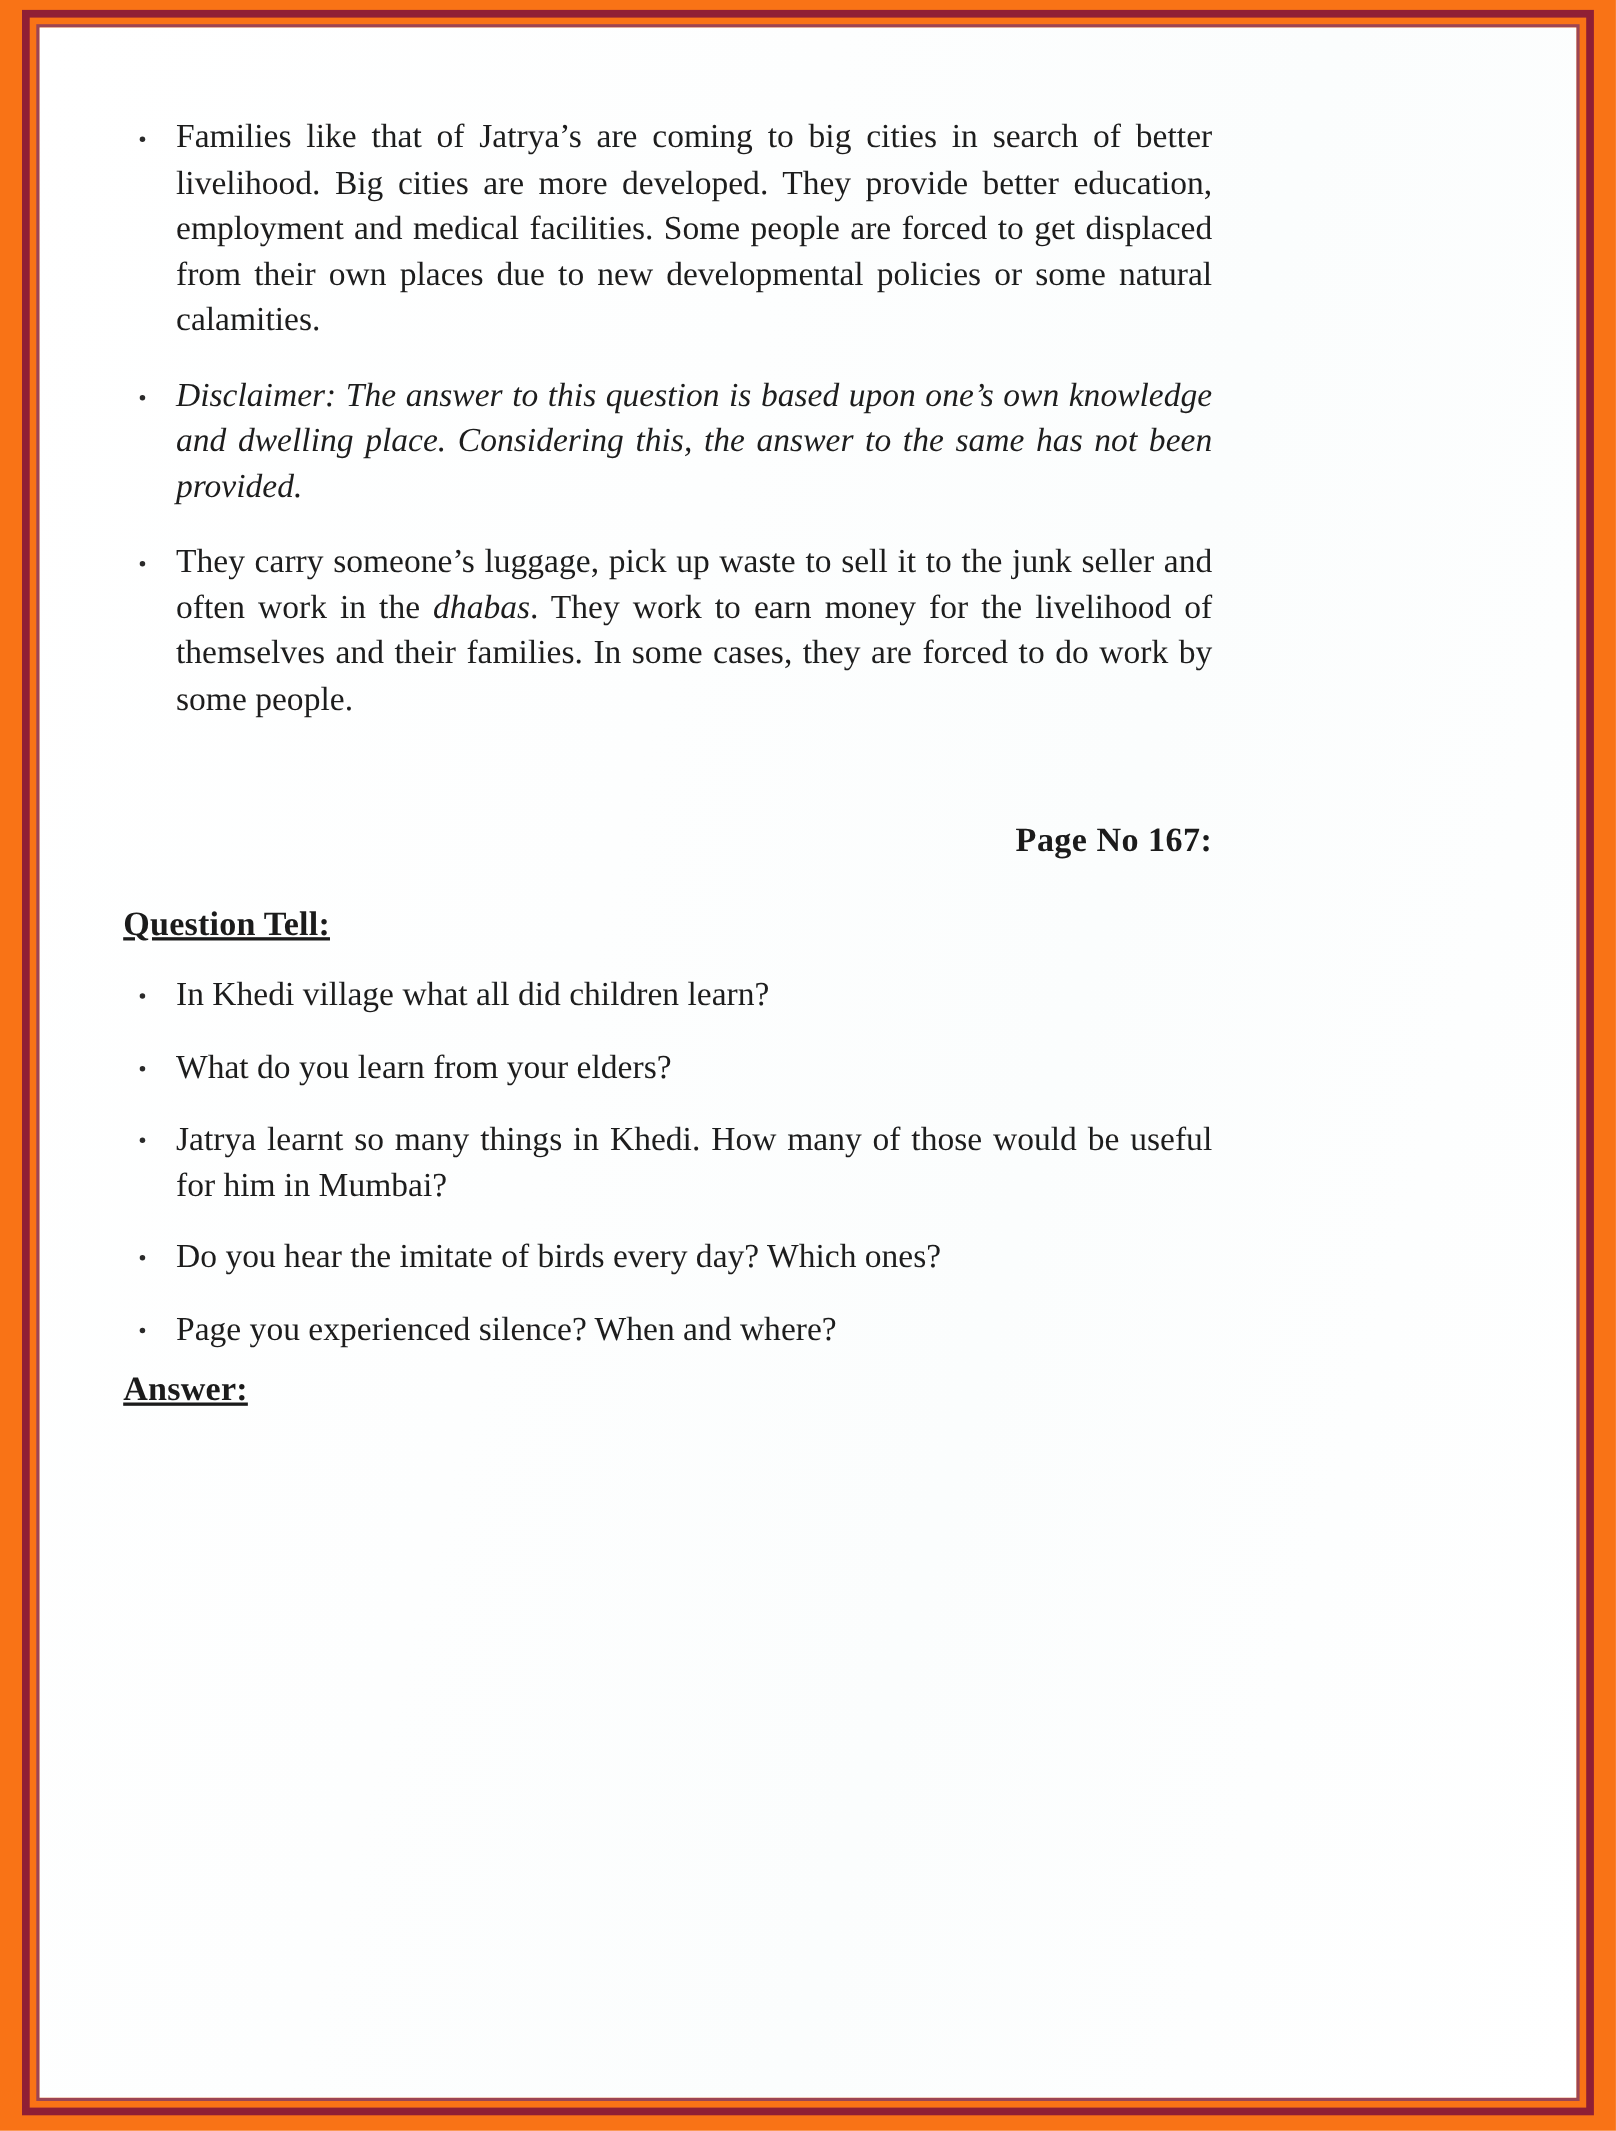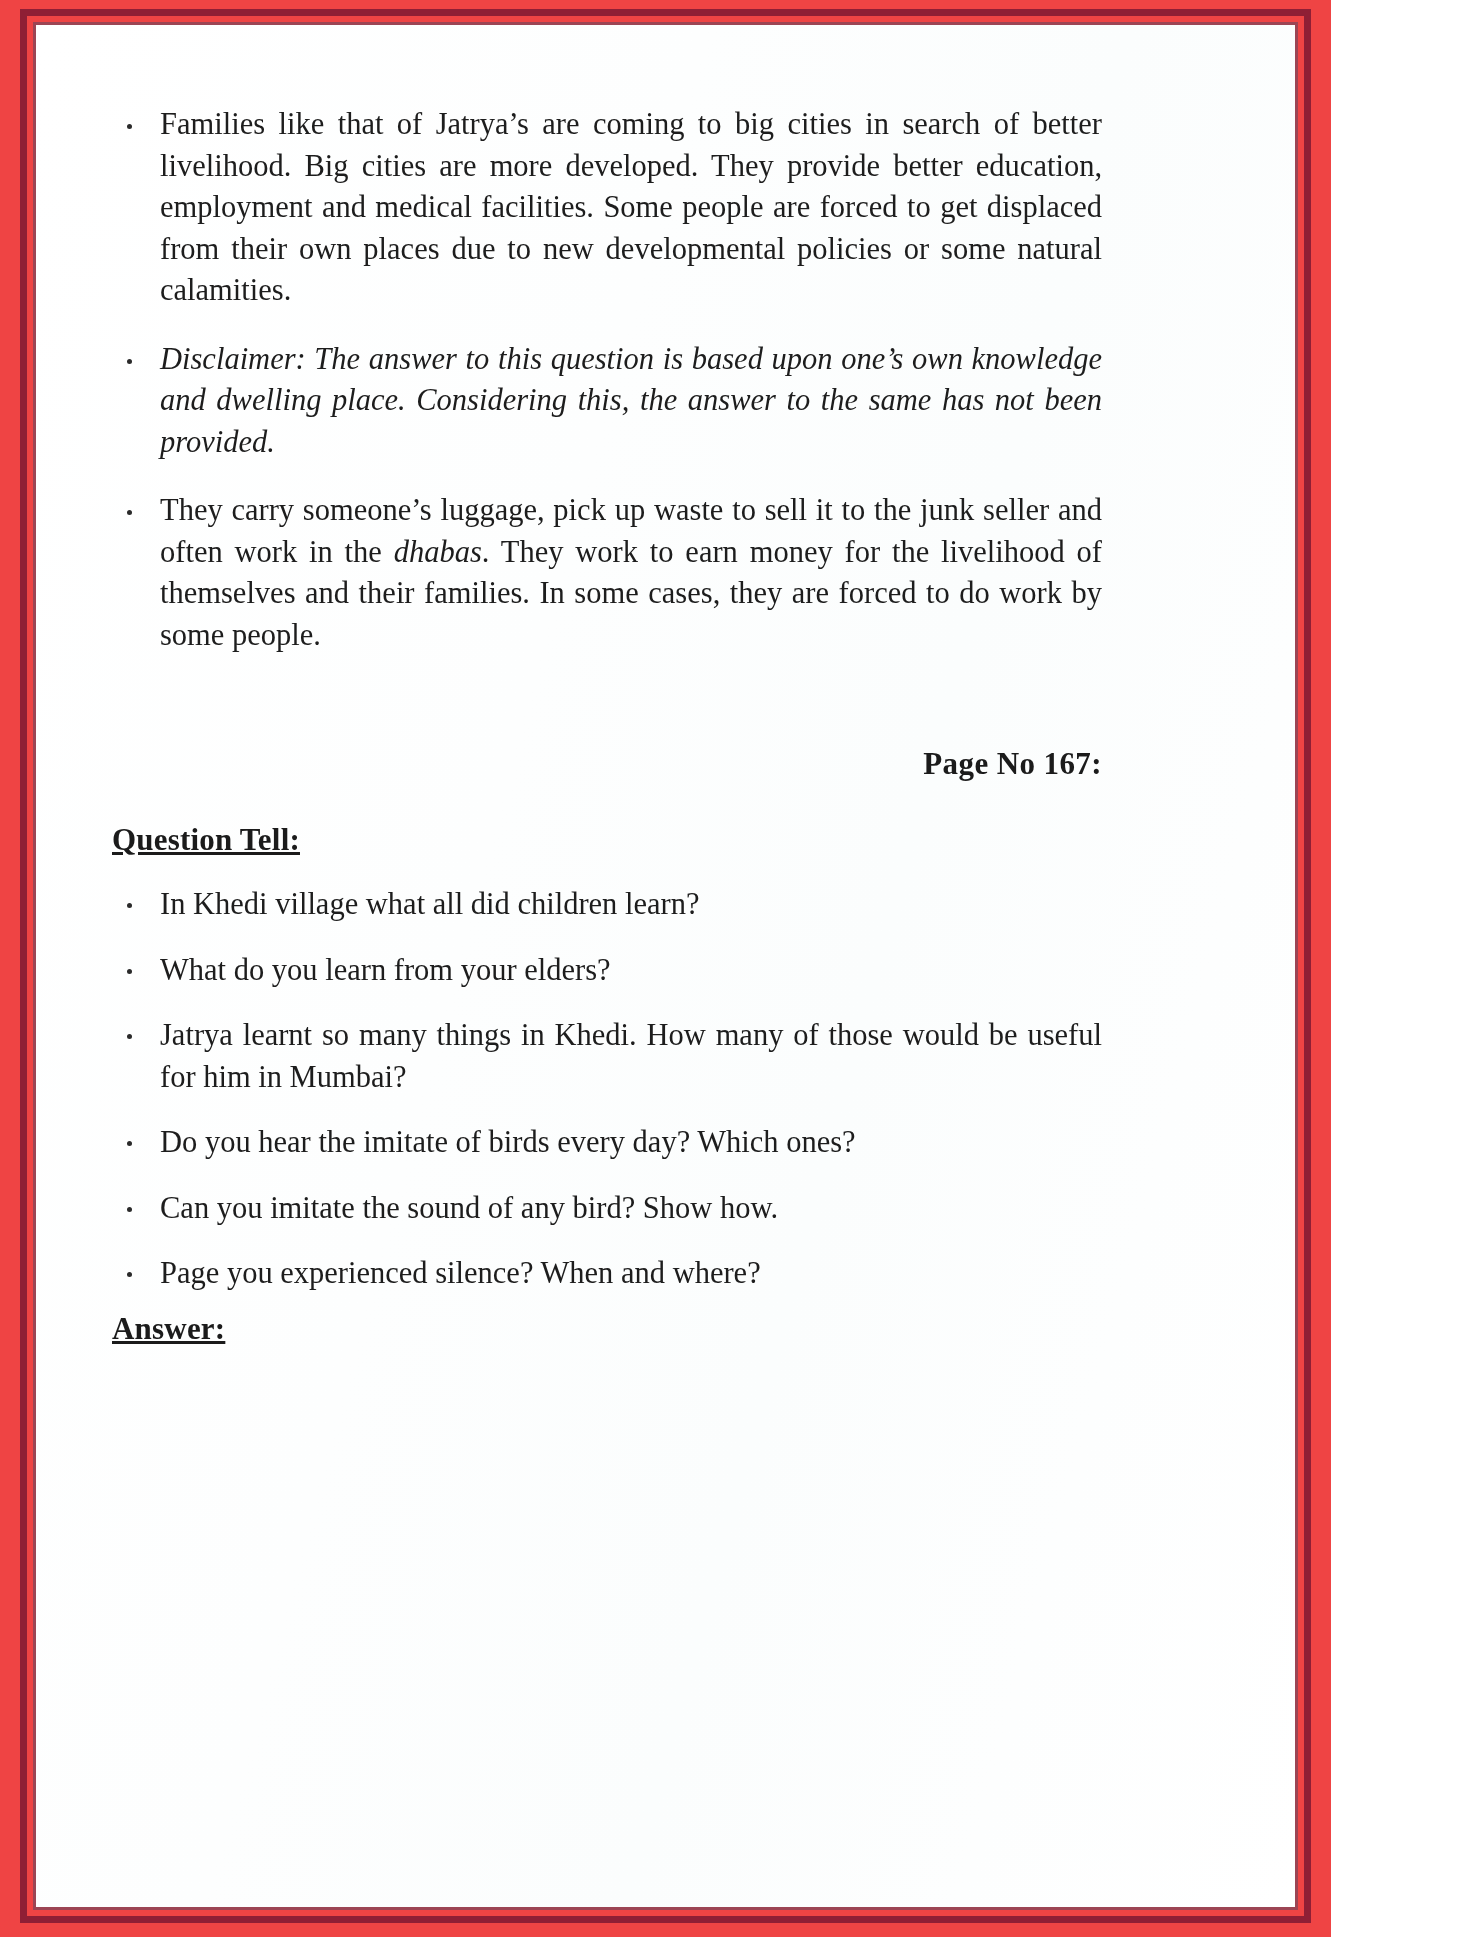--- a/index.html
+++ b/index.html
@@ -11,24 +11,24 @@
     width: 1469px;
     height: 1937px;
     font-family: "Liberation Serif", "DejaVu Serif", serif;
     color: #1b1b1b;
     overflow: hidden;
   }
 
   
   #page {
     position: relative;
-    width: 1331px;
+    width: 1469px;
     height: 1937px;
     box-sizing: border-box;
-    background: #ef4444;
+    background: #f97316;
   }
 
   .frame-outer {
     position: absolute;
     left: 20px;
     top: 9px;
     right: 20px;
     bottom: 14px;
     border: 7px solid #8f1f35;
     box-sizing: border-box;
@@ -174,23 +174,20 @@
       <li>
         <span class="section-para">What do you learn from your elders?</span>
       </li>
       <li>
         <span class="section-para">Jatrya learnt so many things in Khedi. How many of those would be useful for him in Mumbai?</span>
       </li>
       <li>
         <span class="section-para">Do you hear the imitate of birds every day? Which ones?</span>
       </li>
       <li>
-        <span class="section-para">Can you imitate the sound of any bird? Show how.</span>
-      </li>
-      <li>
         <span class="section-para">Page you experienced silence? When and where?</span>
       </li>
     </ul>
 
     <div class="gap-answer-before"></div>
 
     <div class="label-bold">Answer:</div>
 
   </div>
 </div>

